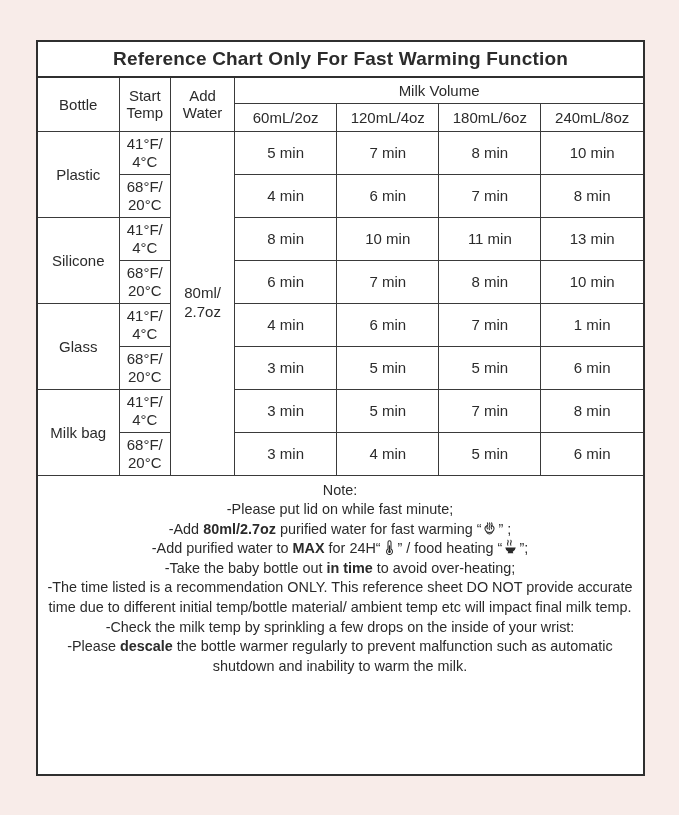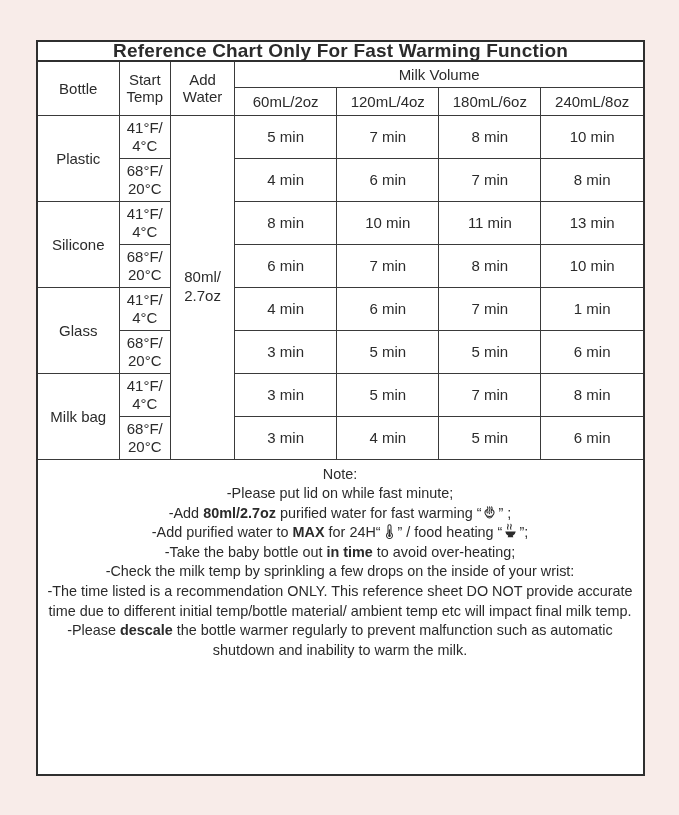--- a/index.html
+++ b/index.html
@@ -12,21 +12,21 @@
     overflow: hidden;
   }
   .panel {
     position: absolute;
     left: 36px; top: 40px;
     width: 609px; height: 736px;
     background: #ffffff;
     border: 2px solid #2f2f2f;
   }
   .title-bar {
-    height: 20px;
+    height: 36px;
     display: flex; align-items: center; justify-content: center;
     border-bottom: 2px solid #2f2f2f;
     font-size: 19px; font-weight: bold;
     letter-spacing: 0.2px;
   }
   table.chart {
     width: 100%;
     border-collapse: collapse;
     table-layout: fixed;
   }
@@ -189,18 +189,18 @@
     <div class="note-line"><span>-Add purified water to </span><b>MAX</b><span> for 24H“</span><span class="note-icon"><svg viewBox="0 0 20 22" fill="none" stroke="#2b2b2b" stroke-width="1.4" stroke-linecap="round">
             <path d="M8 4 a2 2 0 0 1 4 0 v9 a4 4 0 1 1 -4 0 z"></path>
             <circle cx="10" cy="16.5" r="1.8" fill="#2b2b2b" stroke="none"></circle>
             <line x1="10" y1="9" x2="10" y2="15.5" stroke-width="1.8"></line>
           </svg></span><span>”  / food heating  “</span><span class="note-icon"><svg viewBox="0 0 20 22" fill="none" stroke="#2b2b2b" stroke-width="1.4" stroke-linecap="round">
             <path d="M6.5 8 q-1-1.8 0-3.5 q1-1.7 0-3.2"></path>
             <path d="M10.5 8 q-1-1.8 0-3.5 q1-1.7 0-3.2"></path>
             <path d="M3 11 h14 a7 7 0 0 1 -4 5.5 l0.8 2 h-7.6 l0.8 -2 a7 7 0 0 1 -4 -5.5 z" fill="#2b2b2b" stroke="none"></path>
           </svg></span><span>”;</span></div>
     <div class="note-line"><span>-Take the baby bottle out </span><b>in time</b><span> to avoid over-heating;</span></div>
+    <div class="note-line"><span>-The time listed is a recommendation ONLY. This reference sheet DO NOT provide accurate time due to different initial temp/bottle material/ ambient temp etc will impact final milk temp.</span></div>
     <div class="note-line"><span>-Check the milk temp by sprinkling a few drops on the inside of your wrist:</span></div>
-    <div class="note-line"><span>-The time listed is a recommendation ONLY. This reference sheet DO NOT provide accurate time due to different initial temp/bottle material/ ambient temp etc will impact final milk temp.</span></div>
     <div class="note-line"><span>-Please </span><b>descale</b><span> the bottle warmer regularly to prevent malfunction such as automatic shutdown and inability to warm the milk.</span></div>
   </div>
 
 </div>
 
 </body></html>

